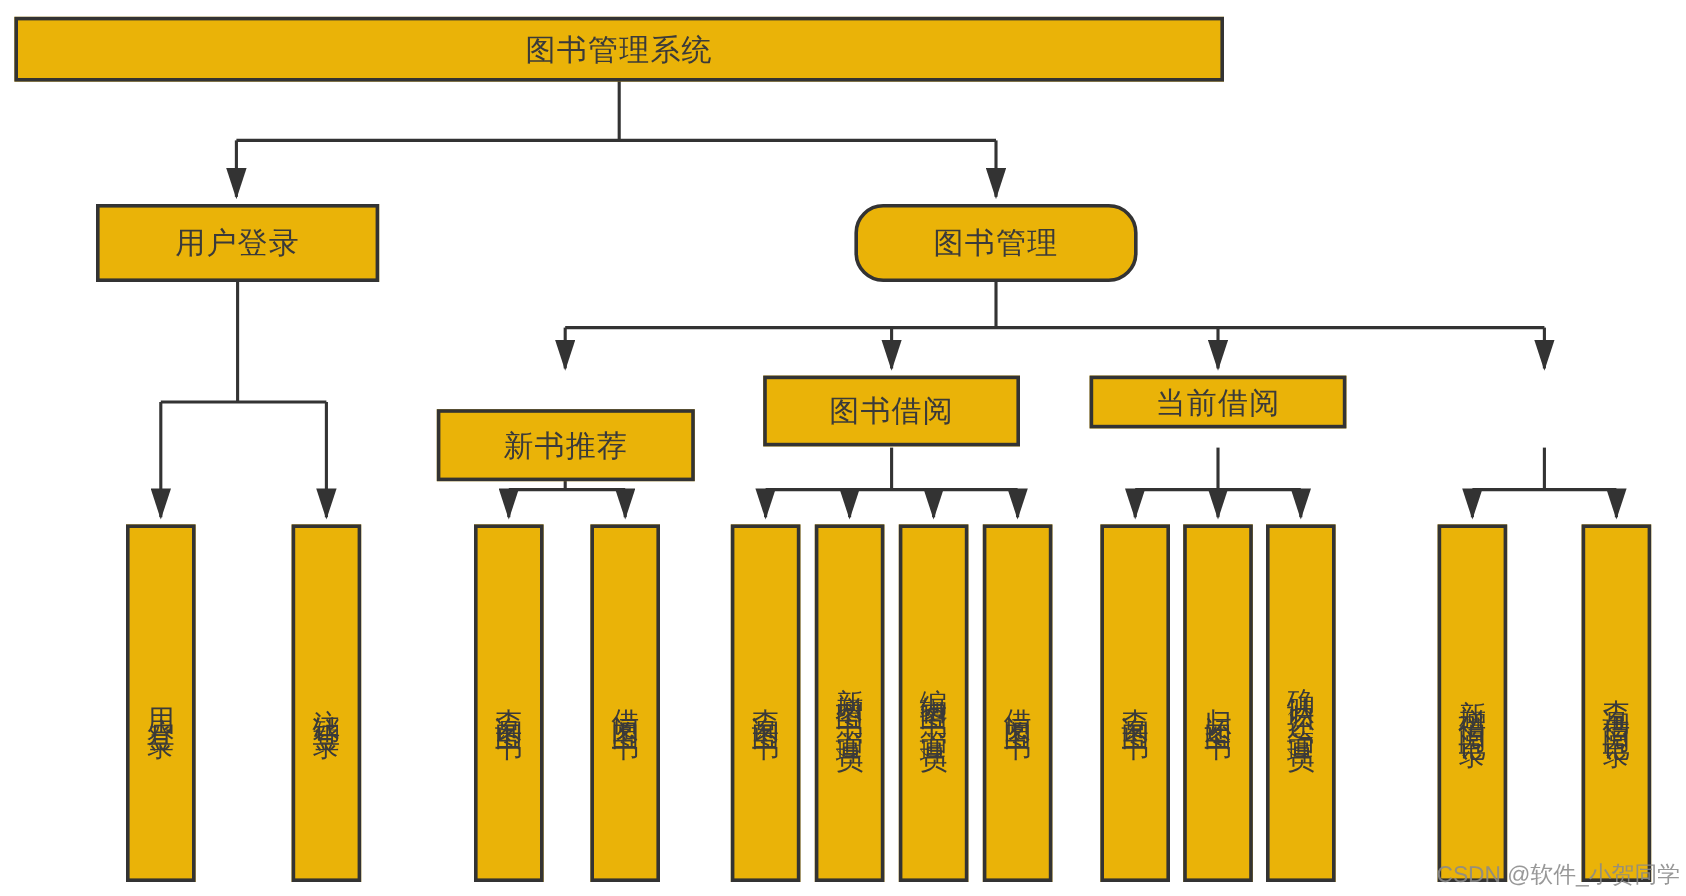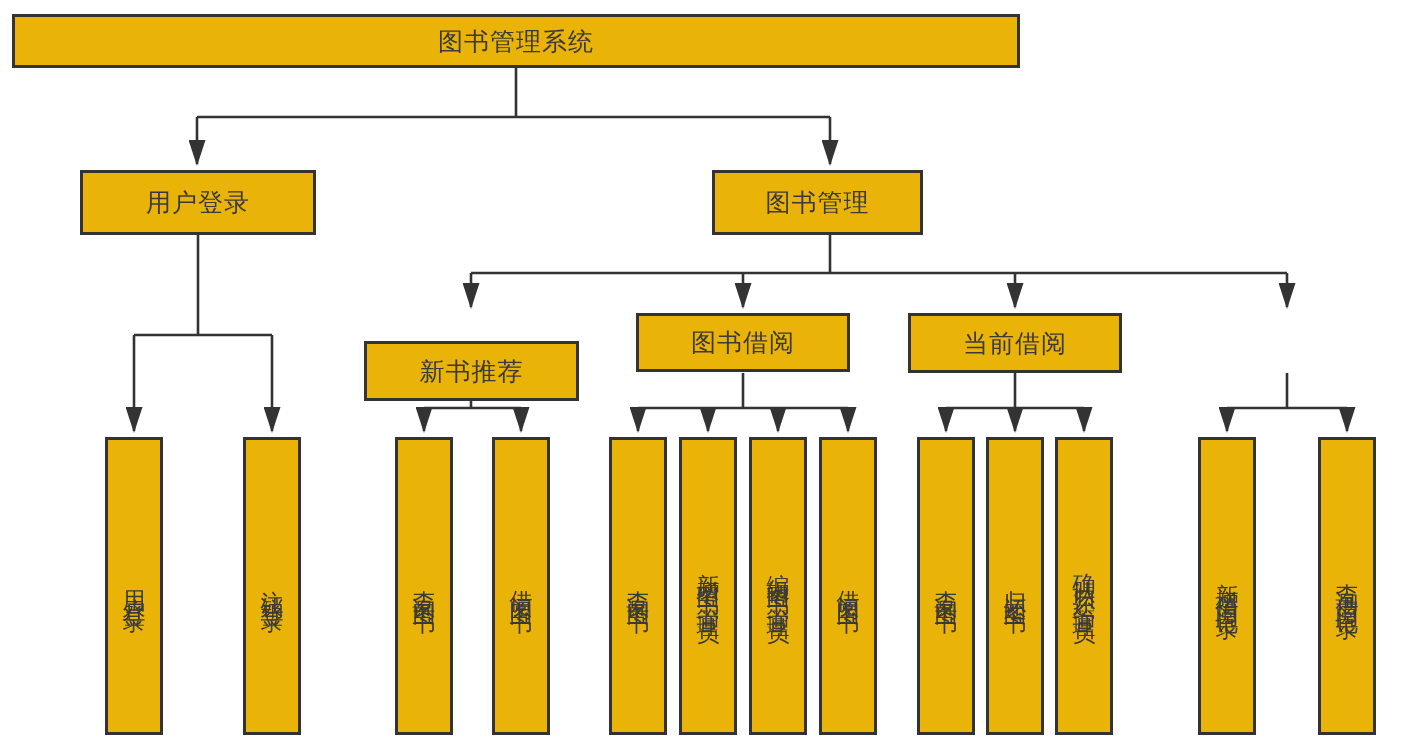--- a/index.html
+++ b/index.html
@@ -46,24 +46,24 @@
     writing-mode: vertical-rl;
     text-orientation: mixed;
     font-size: 23px;
     letter-spacing: 7px;
     line-height: 1;
     white-space: nowrap;
   }
   
   .n-root  { left: 12px;   top: 14px;  width: 1008px; height: 54px; }
   .n-l2a   { left: 80px;   top: 170px; width: 236px;  height: 65px; }
-  .n-l2b   { left: 712px;  top: 170px; width: 211px;  height: 65px; }
+  .n-l2b   { left: 712px;  top: 170px; width: 236px;  height: 65px; border-radius: 24px; }
   .n-l3a   { left: 364px;  top: 313px; width: 215px;  height: 60px; margin-top: 28px; }
   .n-l3b   { left: 636px;  top: 313px; width: 214px;  height: 59px; }
-  .n-l3c   { left: 908px;  top: 313px; width: 214px;  height: 60px; }
+  .n-l3c   { left: 908px;  top: 313px; width: 214px;  height: 44px; }
   .n-l3d   { left: 1180px; top: 313px; width: 214px;  height: 60px; }
   .lf-0  { left: 105px; }
   .lf-1  { left: 243px; }
   .lf-2  { left: 395px; }
   .lf-3  { left: 492px; }
   .lf-4  { left: 609px; }
   .lf-5  { left: 679px; }
   .lf-6  { left: 749px; }
   .lf-7  { left: 819px; }
   .lf-8  { left: 917px; }
@@ -208,14 +208,15 @@
     <span class="vlabel">确认归还（管理员）</span>
   </div>
 
   <div class="node leaf lf-11">
     <span class="vlabel">新增借阅记录</span>
   </div>
   <div class="node leaf lf-12">
     <span class="vlabel">查询借阅记录</span>
   </div>
 
+  <div class="watermark">CSDN @软件_小贺同学</div>
 
 </div>
 
 </body></html>

